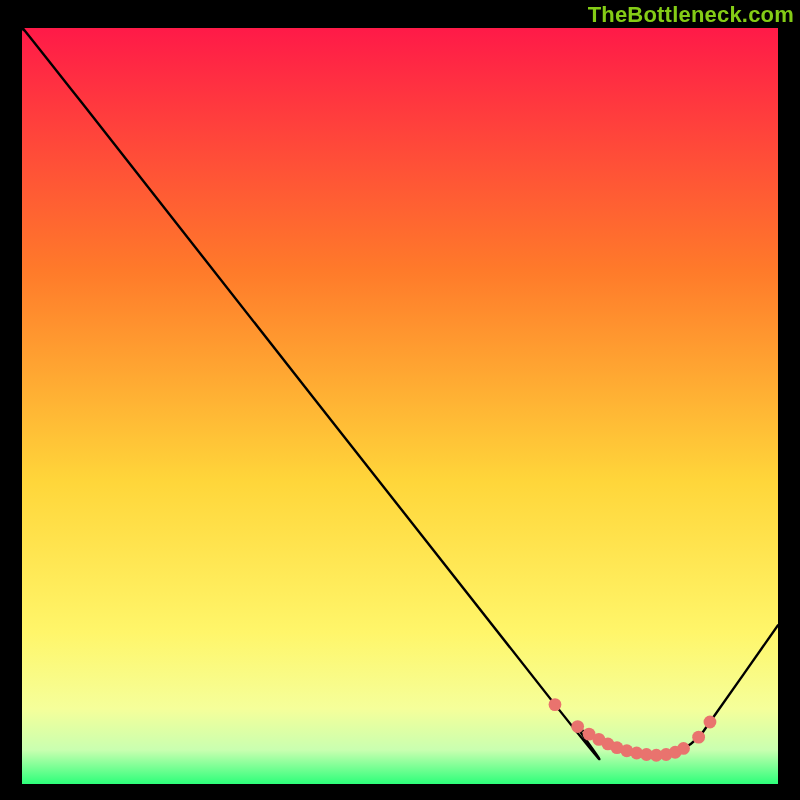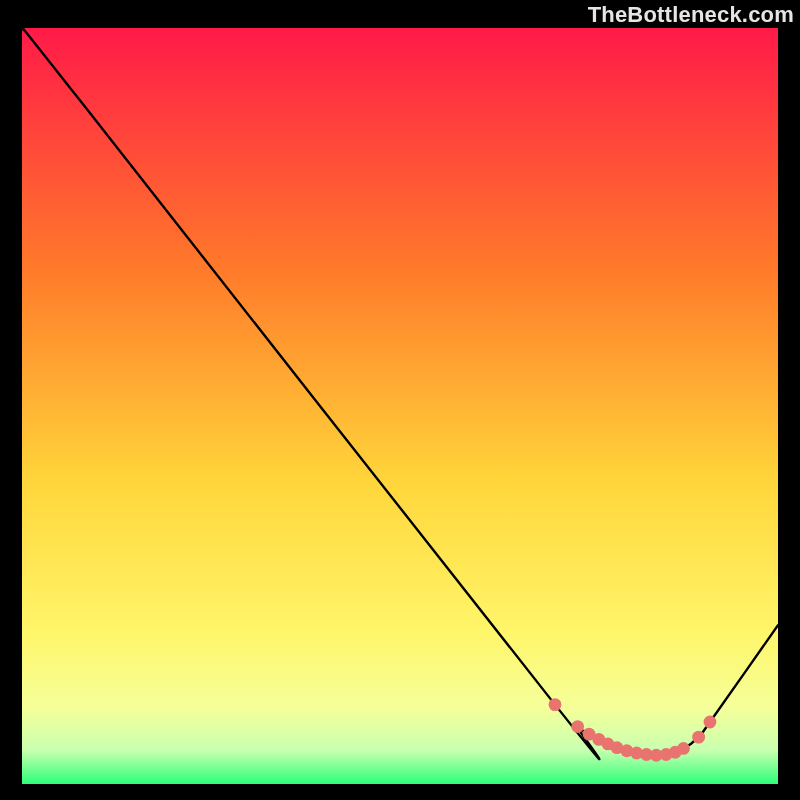--- a/index.html
+++ b/index.html
@@ -10,21 +10,21 @@
     height: 800px;
     background: #000;
   }
   .watermark {
     position: absolute;
     top: 2px;
     right: 6px;
     font-family: Arial, Helvetica, sans-serif;
     font-size: 22px;
     font-weight: 600;
-    color: #e5e5e5;
+    color: #84cc16;
     letter-spacing: 0.2px;
     user-select: none;
   }
   .plot {
     position: absolute;
     left: 22px;
     top: 28px;
     width: 756px;
     height: 756px;
   }

